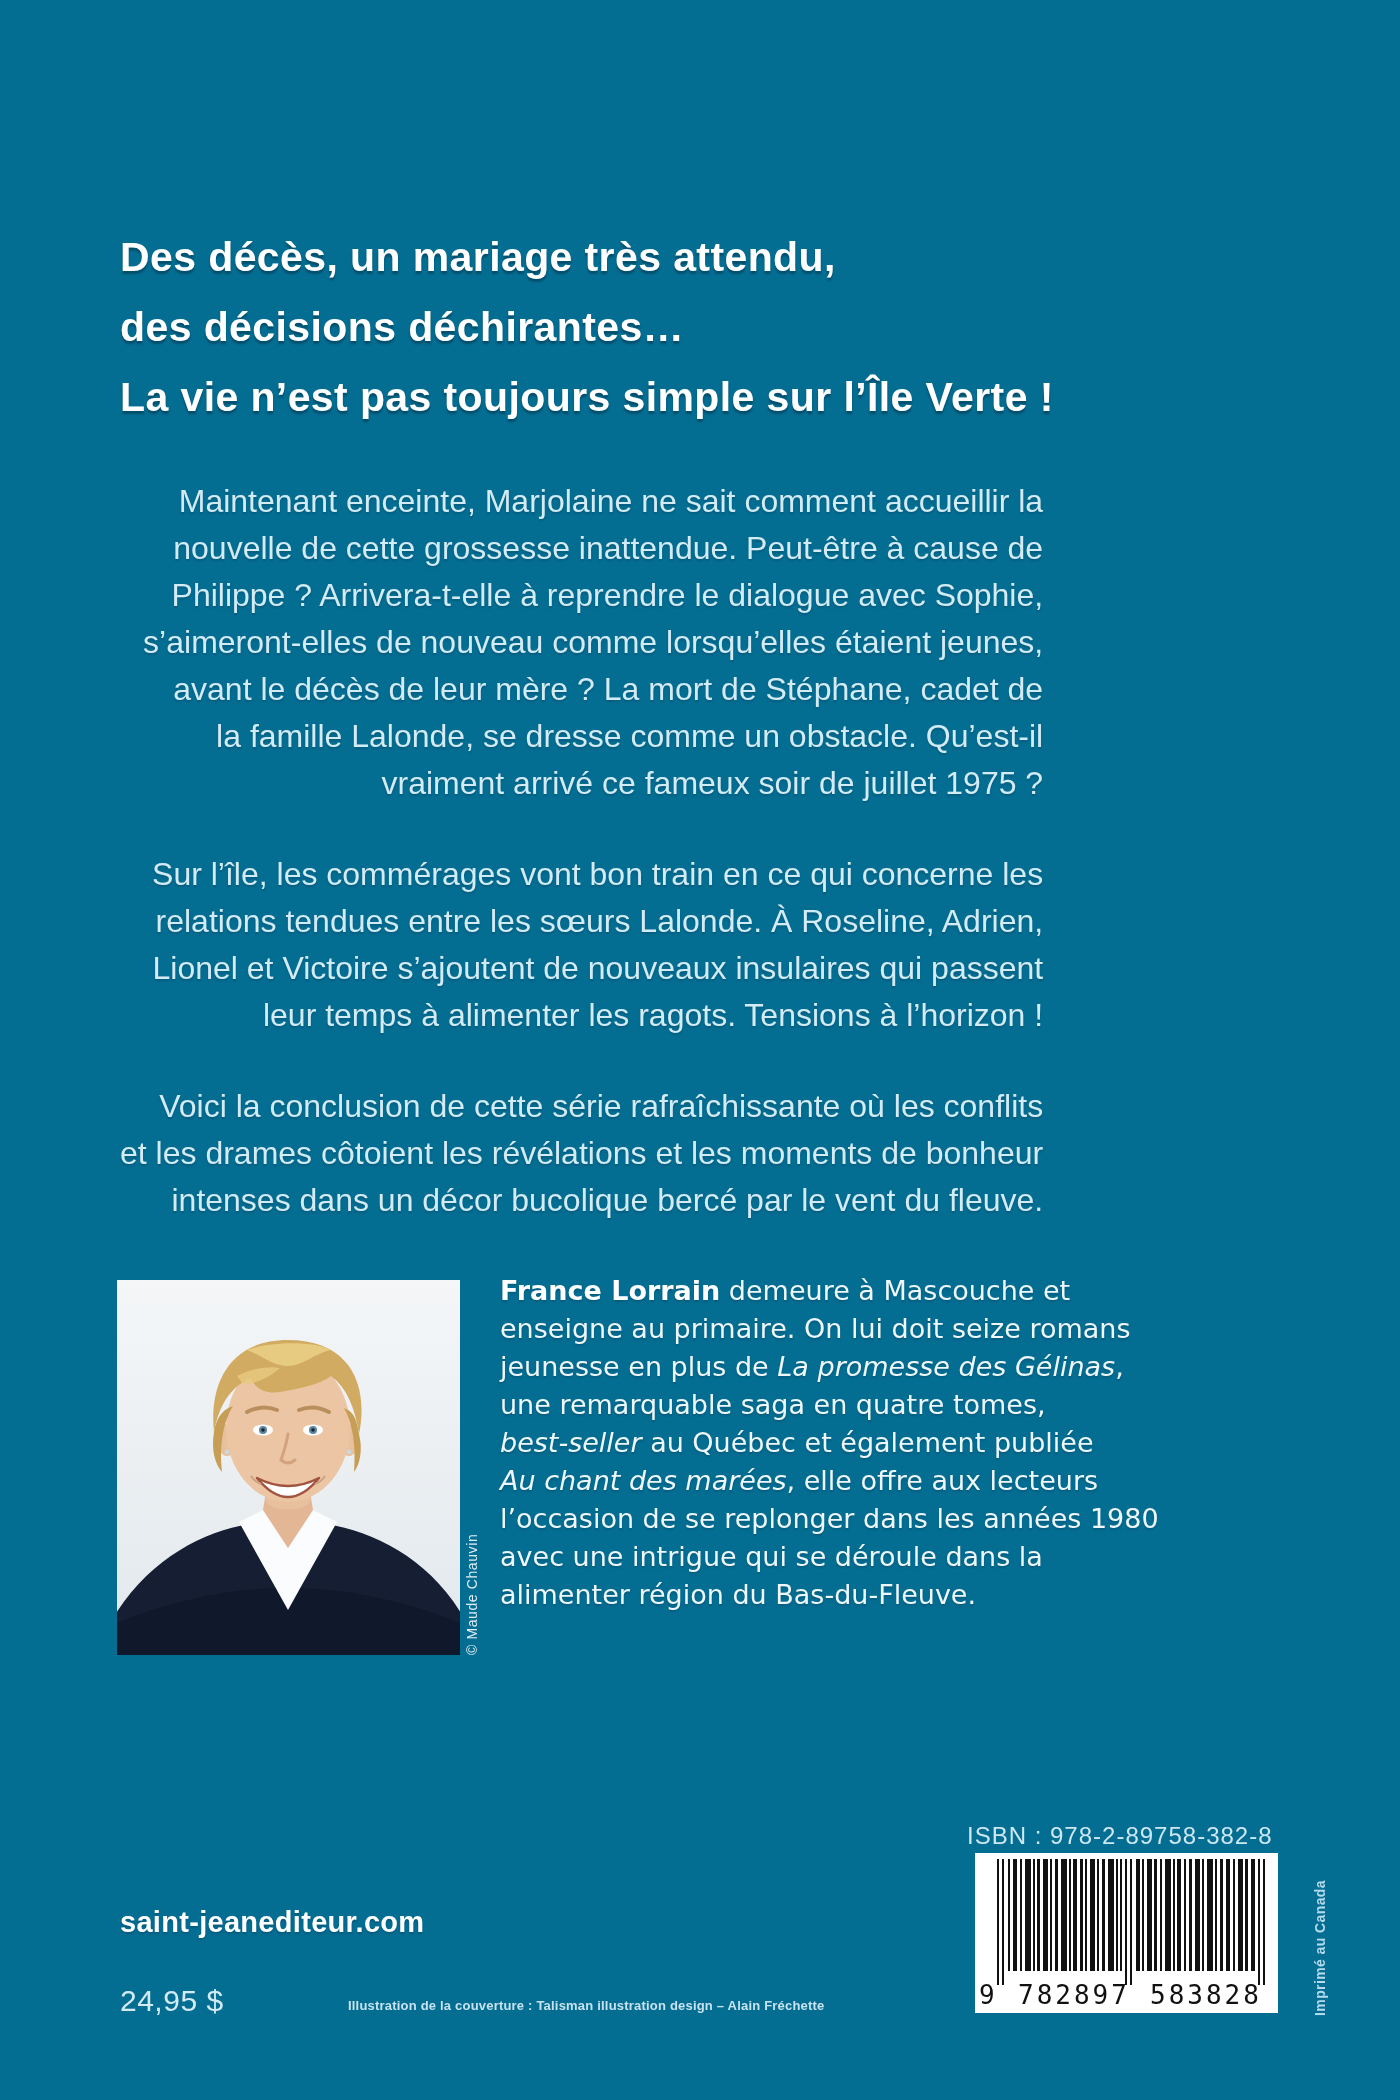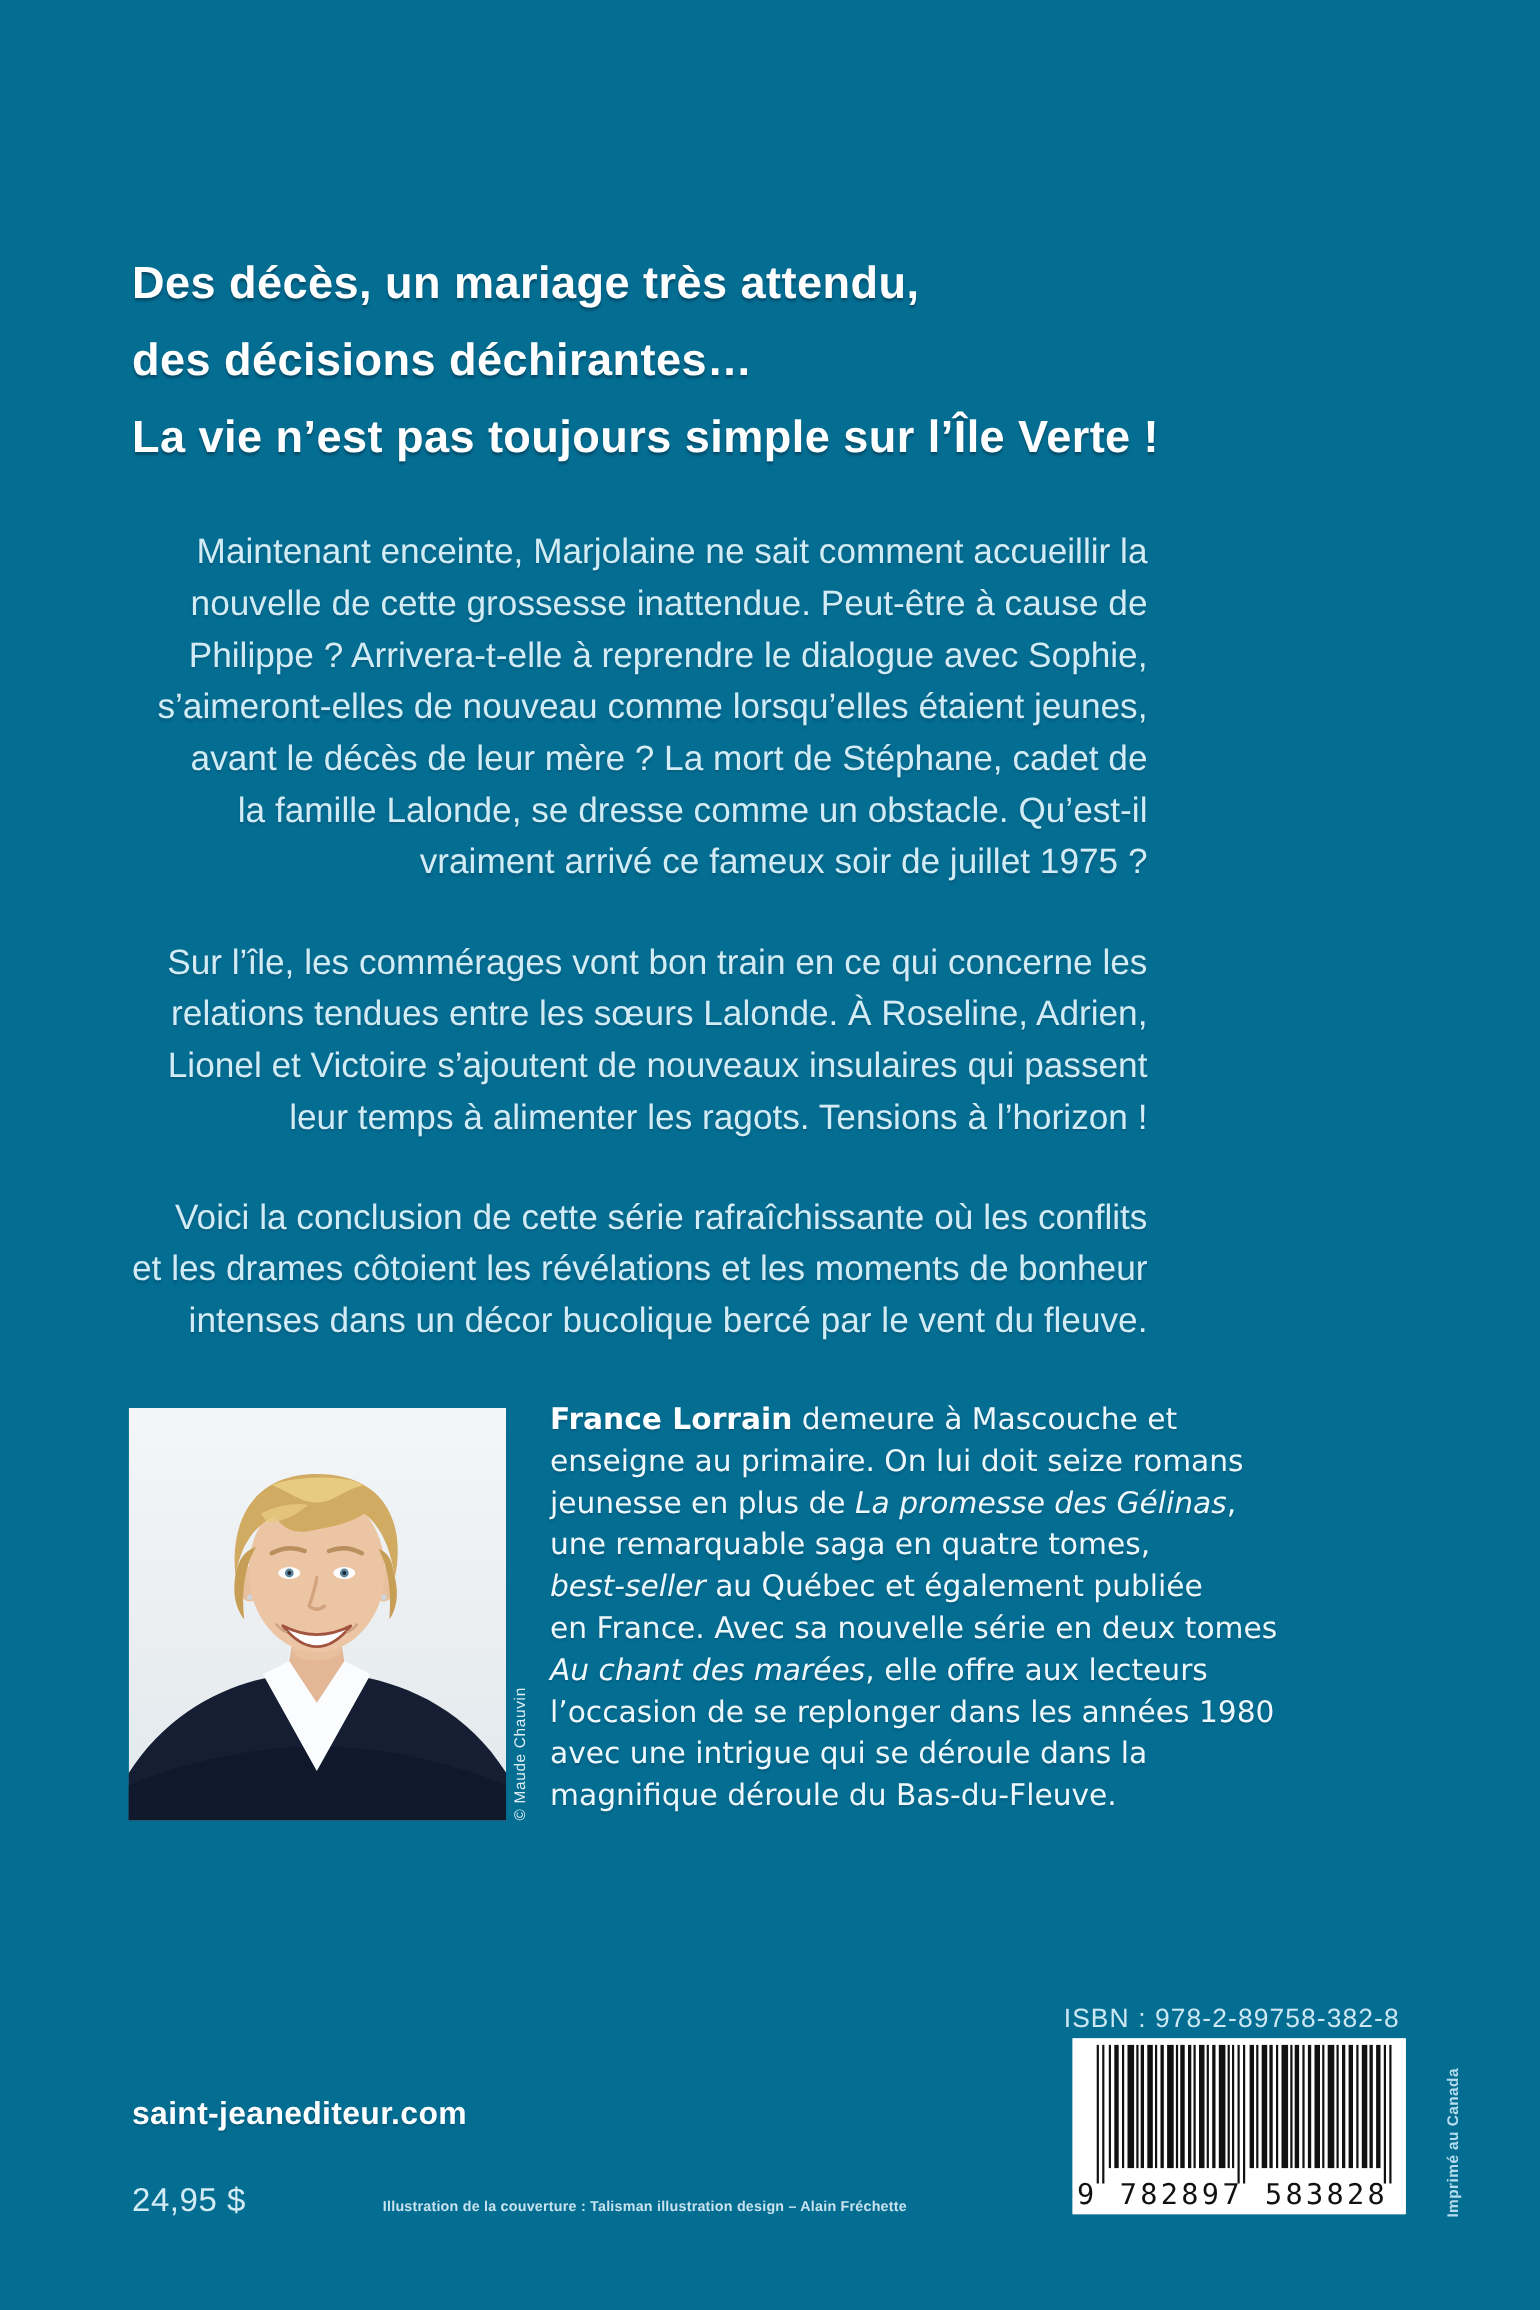--- a/index.html
+++ b/index.html
@@ -151,25 +151,24 @@
     </svg>
   </div>
   <div class="photo-credit">© Maude Chauvin</div>
 
   <div class="bio">
     <div class="bio-line"><span class="seg-name">France Lorrain</span><span> demeure à Mascouche et</span></div>
     <div class="bio-line"><span>enseigne au primaire. On lui doit seize romans</span></div>
     <div class="bio-line"><span>jeunesse en plus de </span><span class="seg-italic">La promesse des Gélinas</span><span>,</span></div>
     <div class="bio-line"><span>une remarquable saga en quatre tomes,</span></div>
     <div class="bio-line"><span class="seg-italic">best-seller</span><span> au Québec et également publiée</span></div>
-    <div class="bio-line"><span>en France. Avec sa nouvelle série en deux tomes</span></div>
     <div class="bio-line"><span class="seg-italic">Au chant des marées</span><span>, elle offre aux lecteurs</span></div>
     <div class="bio-line"><span>l’occasion de se replonger dans les années 1980</span></div>
     <div class="bio-line"><span>avec une intrigue qui se déroule dans la</span></div>
-    <div class="bio-line"><span>magnifique déroule du Bas-du-Fleuve.</span></div>
+    <div class="bio-line"><span>alimenter région du Bas-du-Fleuve.</span></div>
   </div>
 
   <div class="isbn-label">ISBN : 978-2-89758-382-8</div>
   <div class="barcode-box">
     <svg viewBox="0 0 303 160" width="303" height="160" xmlns="http://www.w3.org/2000/svg">
       <rect width="303" height="160" fill="#ffffff"></rect>
       <g fill="#111111">
 
         <rect x="22" y="6" width="2" height="126"></rect>
           <rect x="27" y="6" width="2" height="126"></rect>

